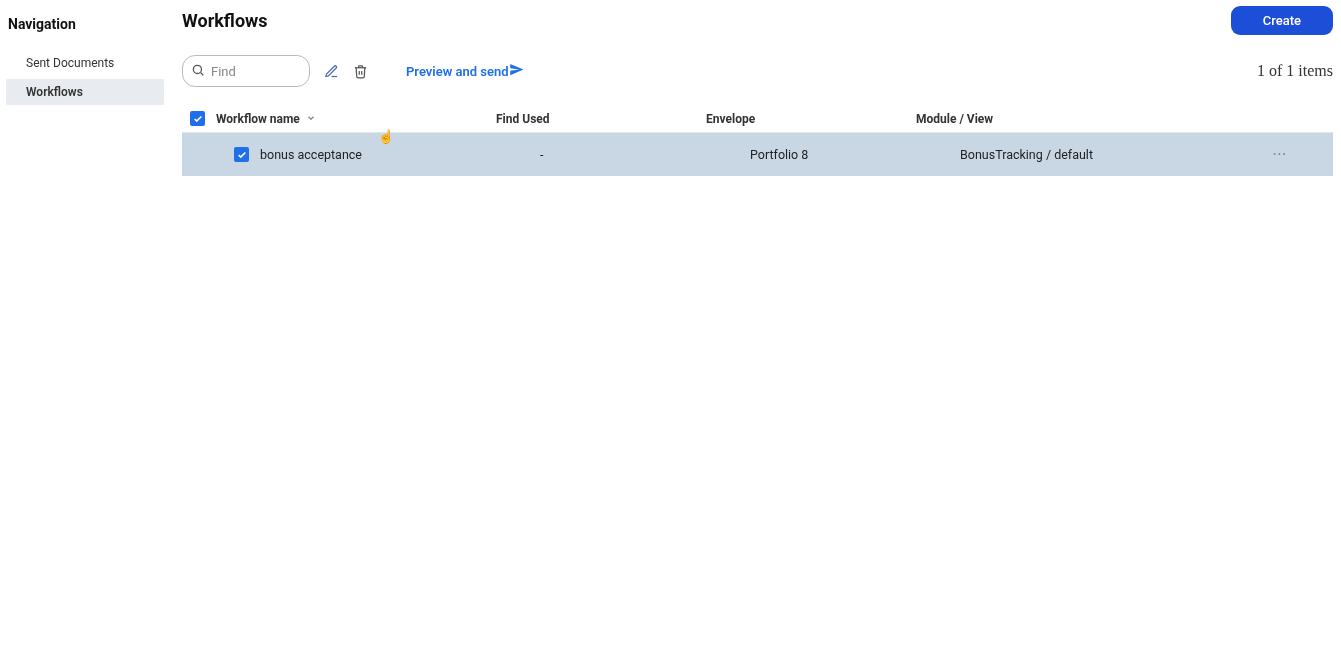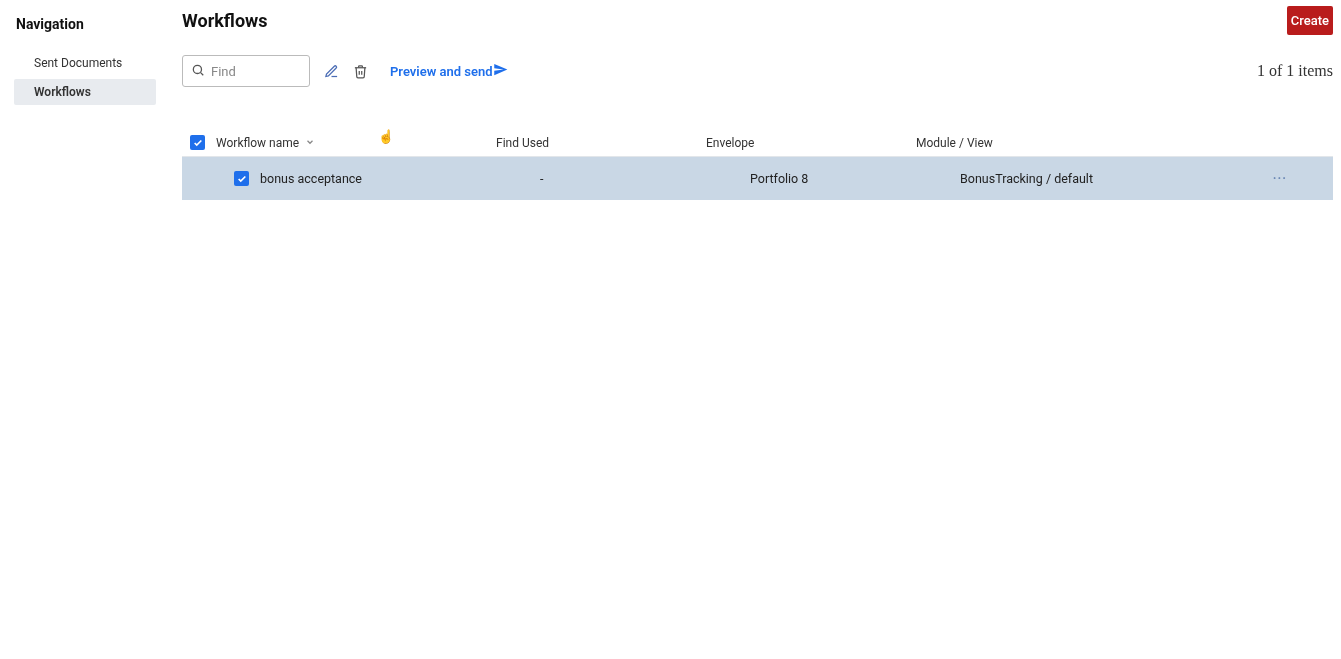--- a/index.html
+++ b/index.html
@@ -12,21 +12,21 @@
       background: #fff;
       display: flex;
       width: 1341px;
       height: 659px;
       overflow: hidden;
     }
     
     .sidebar {
       width: 170px;
       flex-shrink: 0;
-      padding: 10px 8px;
+      padding: 10px 0;
       border-right: 0;
     }
     .sidebar-title {
       font-size: 14px;
       font-weight: 700;
       padding: 6px 8px 18px 8px;
       color: #111;
     }
     .sidebar-item {
       font-size: 12px;
@@ -52,41 +52,41 @@
       align-items: center;
       justify-content: space-between;
       margin-bottom: 20px;
     }
     .page-title {
       font-size: 18px;
       font-weight: 700;
       color: #111;
     }
     .create-btn {
-      background: #b91c1c;
+      background: #1d4ed8;
       color: #fff;
       border: none;
-      border-radius: 2px;
-      padding: 7px 4px;
+      border-radius: 9px;
+      padding: 7px 32px;
       font-size: 13px;
       font-weight: 500;
       cursor: pointer;
     }
     
     .toolbar-row {
       display: flex;
       align-items: center;
       gap: 14px;
       margin-bottom: 18px;
     }
     .search-box {
       display: flex;
       align-items: center;
       border: 1px solid #bbb;
-      border-radius: 3px;
+      border-radius: 13px;
       padding: 0 8px;
       width: 128px;
       height: 32px;
       gap: 6px;
     }
     .search-box input {
       border: none;
       outline: none;
       font-size: 13px;
       width: 100%;
@@ -101,44 +101,43 @@
     }
     .tb-icon svg { display:block; }
     .preview-link {
       color: #1f6feb;
       font-size: 13px;
       font-weight: 600;
       display: inline-flex;
       align-items: center;
       gap: 0;
       cursor: pointer;
-      margin-left: 8px;
+      margin-left: 24px;
     }
     .items-count {
       margin-left: auto;
       font-size: 16px;
       color: #333;
       font-family: Liberation Serif, serif;
     }
     
     .table-wrap {
       position: relative;
     }
     .thead, .trow {
       display: grid;
       grid-template-columns: 34px 280px 210px 210px 300px 40px;
       align-items: center;
       padding-left: 44px;
     }
     .thead {
       font-size: 12px;
-      font-weight: 400;
+      font-weight: 700;
       color: #333;
       padding: 6px 0;
-      margin-top: 24px;
     }
     .thead .th { display:flex; align-items:center; gap:6px; }
     .trow {
       font-size: 12.5px;
       color: #222;
       background: #c9d7e5;
       height: 44px;
       border-top: 1px solid #e2e6ea;
     }
     .checkbox {

